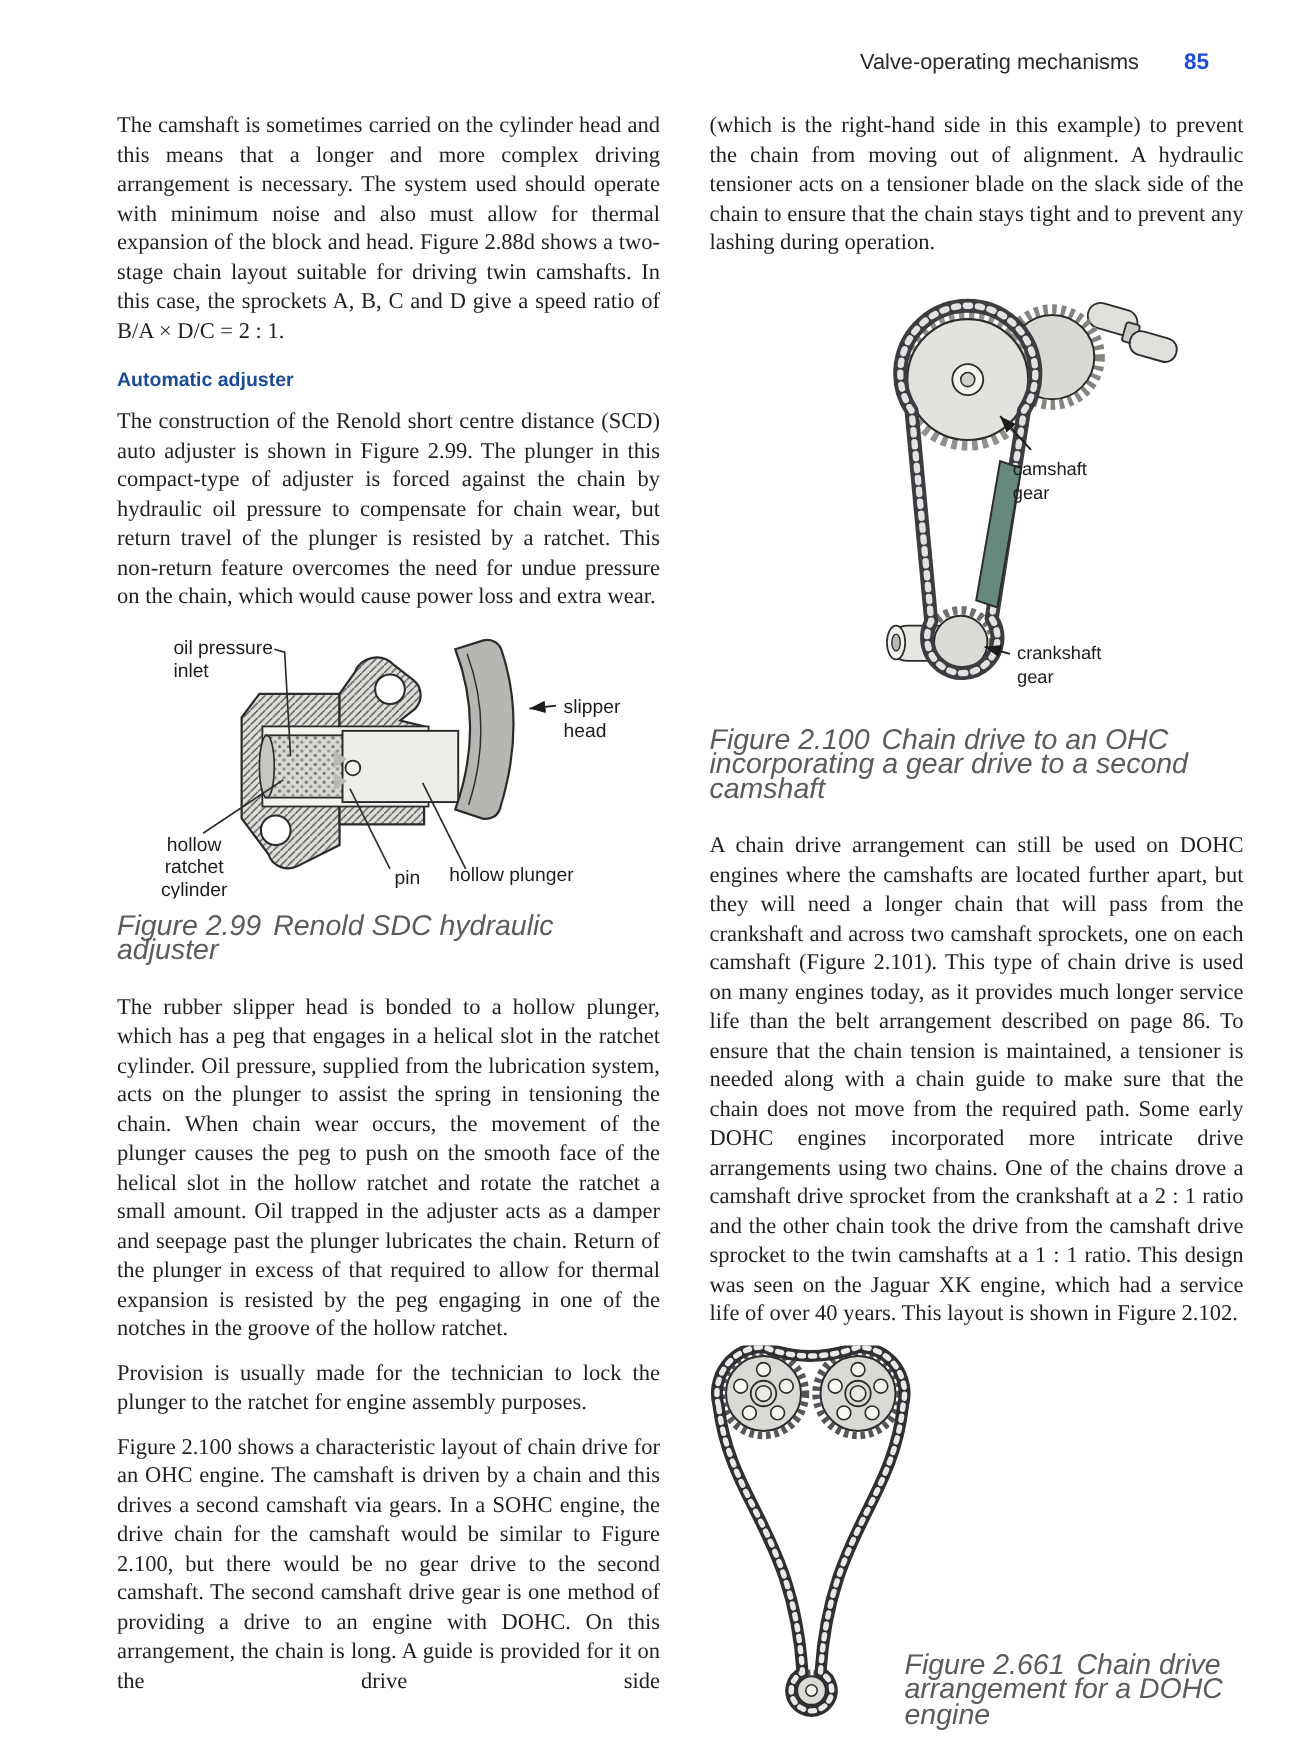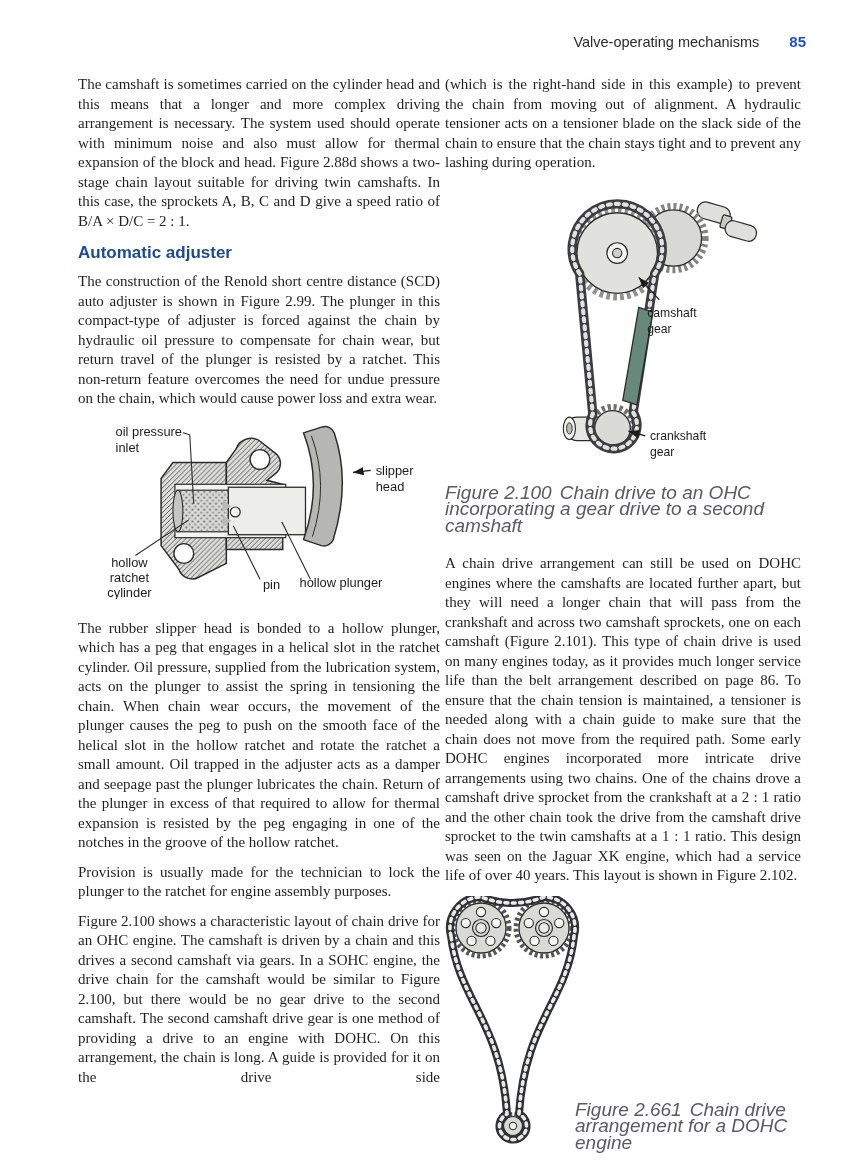--- a/index.html
+++ b/index.html
@@ -15,28 +15,28 @@
     font-family:"Liberation Serif",serif;color:var(--body_text);
   }
   .header{
     position:absolute;top:33px;right:53px;
     font-family:"Liberation Sans",sans-serif;font-size:14.5px;color:#2a2a2a;
     display:flex;align-items:baseline;
   }
   .header .pagenum{font-weight:bold;color:#1d4ed8;margin-left:30px;font-size:15px;}
   .col{position:absolute;top:75px;}
   .col-left{left:78px;width:362px;}
-  .col-right{left:445px;width:356px;}
+  .col-right{left:473px;width:356px;}
   .col p.body{
     font-size:15px;line-height:19.5px;text-align:justify;margin:0 0 10px 0;
   }
   p.justify-last{text-align-last:justify;}
   h2.subhead{
     font-family:"Liberation Sans",sans-serif;font-weight:bold;
-    font-size:17px;line-height:20px;color:var(--accent_blue);margin:12px 0 9px 0;
+    font-size:13px;line-height:20px;color:var(--accent_blue);margin:12px 0 9px 0;
   }
   figure{margin:0;padding:0;}
   .figcap{
     font-family:"Liberation Sans",sans-serif;font-style:italic;
     font-size:19px;line-height:16.5px;color:var(--caption_gray);
     margin:6px 0 20px 0;
   }
   .figcap .cap-label{padding-right:8px;}
   .fig99-wrap{margin:4px 0 16px 0;}
   .fig100-wrap{margin:8px 0 0 55px;}
@@ -112,20 +112,23 @@
         <text x="38" y="17">oil pressure</text>
         <text x="38" y="33">inlet</text>
         <text x="301" y="57">slipper</text>
         <text x="301" y="73">head</text>
         <text x="52" y="150" text-anchor="middle">hollow</text>
         <text x="52" y="165" text-anchor="middle">ratchet</text>
         <text x="52" y="180" text-anchor="middle">cylinder</text>
         <text x="187" y="172">pin</text>
         <text x="224" y="170">hollow plunger</text>
       </svg>
+      <figcaption class="figcap">
+        <span class="cap-label">Figure 2.99</span><span>Renold SDC hydraulic adjuster</span>
+      </figcaption>
     </figure>
 
     <p class="body">The rubber slipper head is bonded to a hollow plunger, which has a peg that engages in a helical slot in the ratchet cylinder. Oil pressure, supplied from the lubrication system, acts on the plunger to assist the spring in tensioning the chain. When chain wear occurs, the movement of the plunger causes the peg to push on the smooth face of the helical slot in the hollow ratchet and rotate the ratchet a small amount. Oil trapped in the adjuster acts as a damper and seepage past the plunger lubricates the chain. Return of the plunger in excess of that required to allow for thermal expansion is resisted by the peg engaging in one of the notches in the groove of the hollow ratchet.</p>
 
     <p class="body">Provision is usually made for the technician to lock the plunger to the ratchet for engine assembly purposes.</p>
 
     <p class="body justify-last">Figure 2.100 shows a characteristic layout of chain drive for an OHC engine. The camshaft is driven by a chain and this drives a second camshaft via gears. In a SOHC engine, the drive chain for the camshaft would be similar to Figure 2.100, but there would be no gear drive to the second camshaft. The second camshaft drive gear is one method of providing a drive to an engine with DOHC. On this arrangement, the chain is long. A guide is provided for it on the drive side</p>
 
   </div>
 

